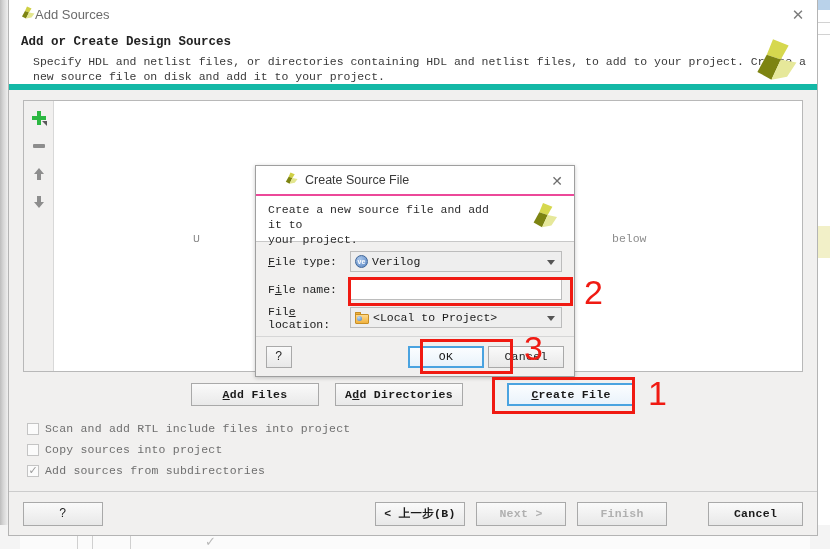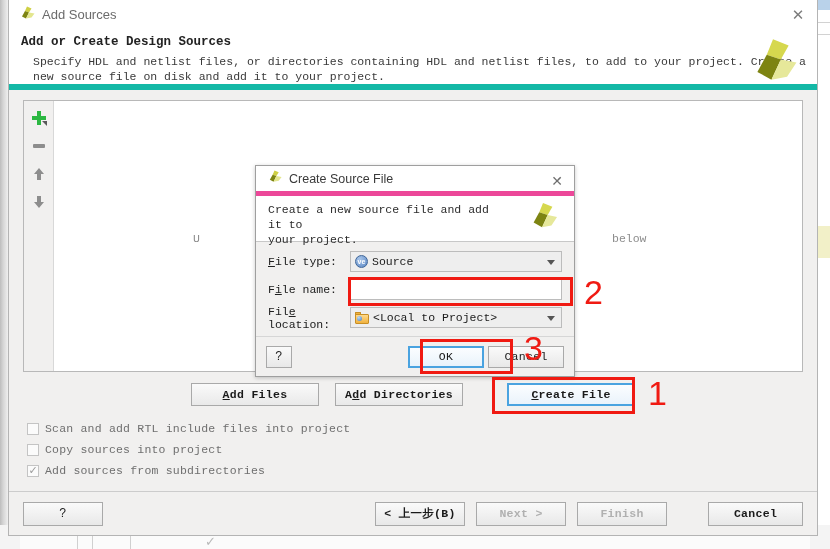--- a/index.html
+++ b/index.html
@@ -62,21 +62,21 @@
   }
   #titlebar {
     position: relative;
     height: 30px;
     background: #ffffff;
     display: flex; align-items: center;
     padding-left: 10px;
     border-bottom: 1px solid #ffffff;
   }
   #titlebar .title-text {
-    font-size: 13px; color: #6b6b6b; margin-left: 7px;
+    font-size: 13px; color: #6b6b6b; 
     font-family: "Liberation Sans", sans-serif;
   }
   #titlebar .close-x {
     position: absolute; right: 10px; top: 6px;
     width: 18px; height: 18px;
     color: #7c7c7c; font-size: 15px; line-height: 18px; text-align: center;
     cursor: pointer;
   }
 
   
@@ -207,22 +207,22 @@
 
   
   #modal {
     position: absolute; left: 255px; top: 165px; width: 320px; height: 212px;
     background: #f1f0ef;
     border: 1px solid #9f9f9f;
     box-shadow: 0 1px 4px rgba(0,0,0,.22);
   }
   #modal-title {
     position: relative; height: 30px; background: #ffffff;
-    display: flex; align-items: center; padding-left: 11px;
-    border-bottom: 5px solid #ec4899;
+    display: flex; align-items: center; padding-left: 27px;
+    border-bottom: 2px solid #ec4899;
   }
   #modal-title .mt-text {
     font-size: 12.5px; color: #3a3a3a; margin-left: 7px;
   }
   #modal-title .mt-close {
     position: absolute; right: 9px; top: 7px;
     width: 16px; height: 16px; text-align: center; line-height: 16px;
     font-size: 14px; color: #6e6e6e; cursor: pointer;
   }
   #modal-desc {
@@ -477,21 +477,21 @@
       </svg>
     </div>
   </div>
 
   <div id="modal-form">
 
     <div class="form-row">
       <span class="form-label"><span class="u">F</span>ile type:</span>
       <div class="combo">
         <span class="ve-badge">ve</span>
-        <span class="combo-text">Source</span>
+        <span class="combo-text">Verilog</span>
         <span class="combo-arrow"></span>
       </div>
     </div>
 
     <div class="form-row">
       <span class="form-label">F<span class="u">i</span>le name:</span>
       <input class="textinput" type="text" placeholder="" style="">
     </div>
 
     <div class="form-row">

